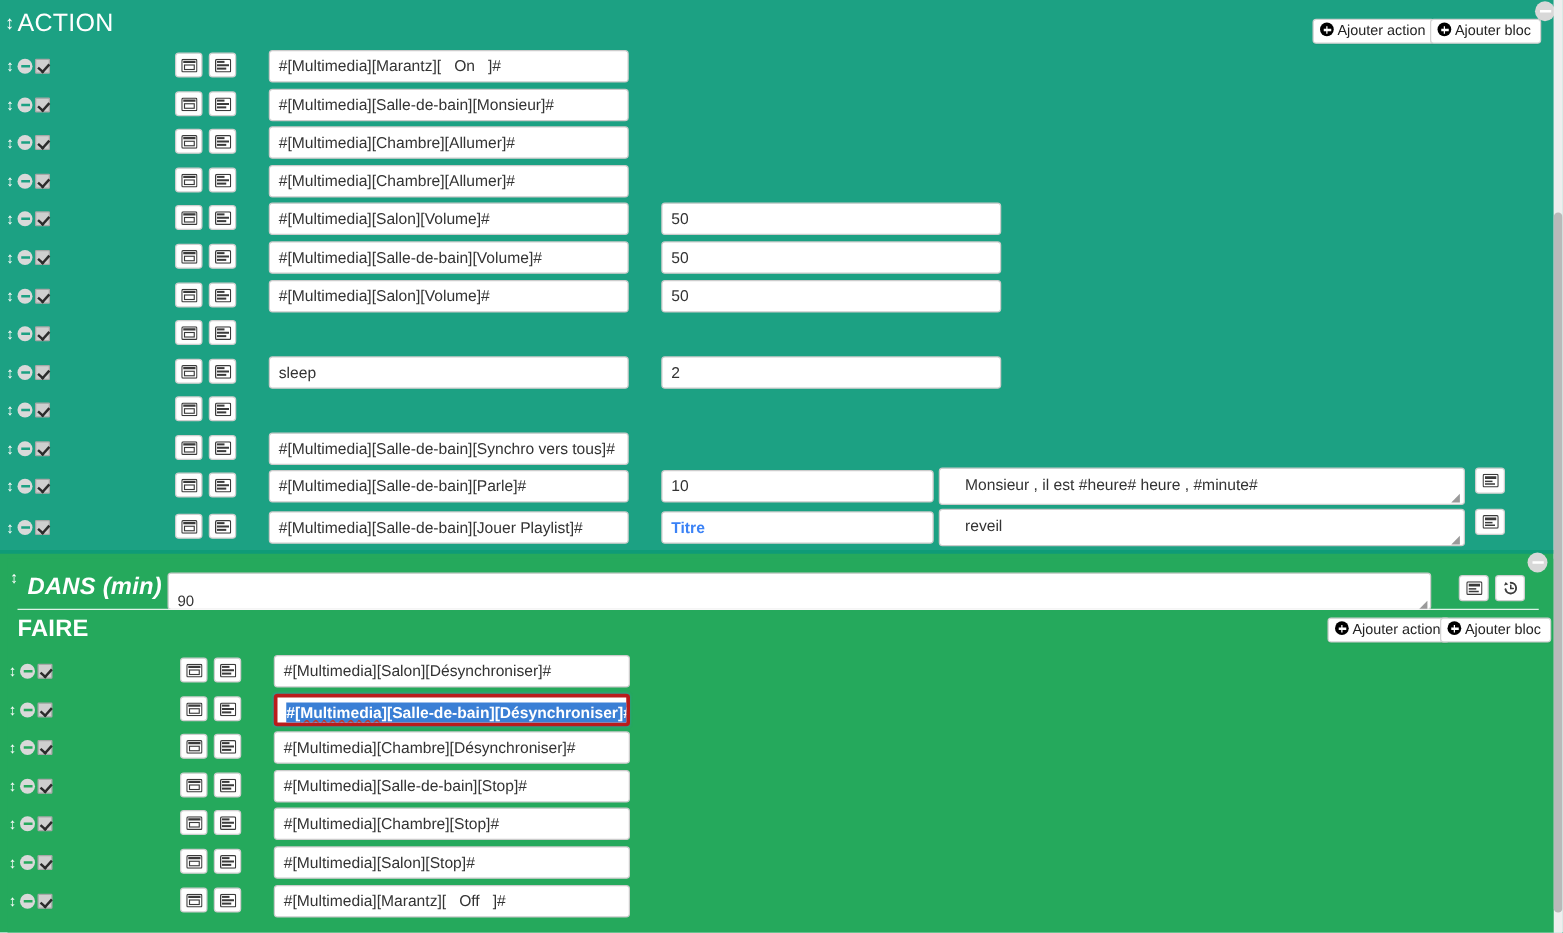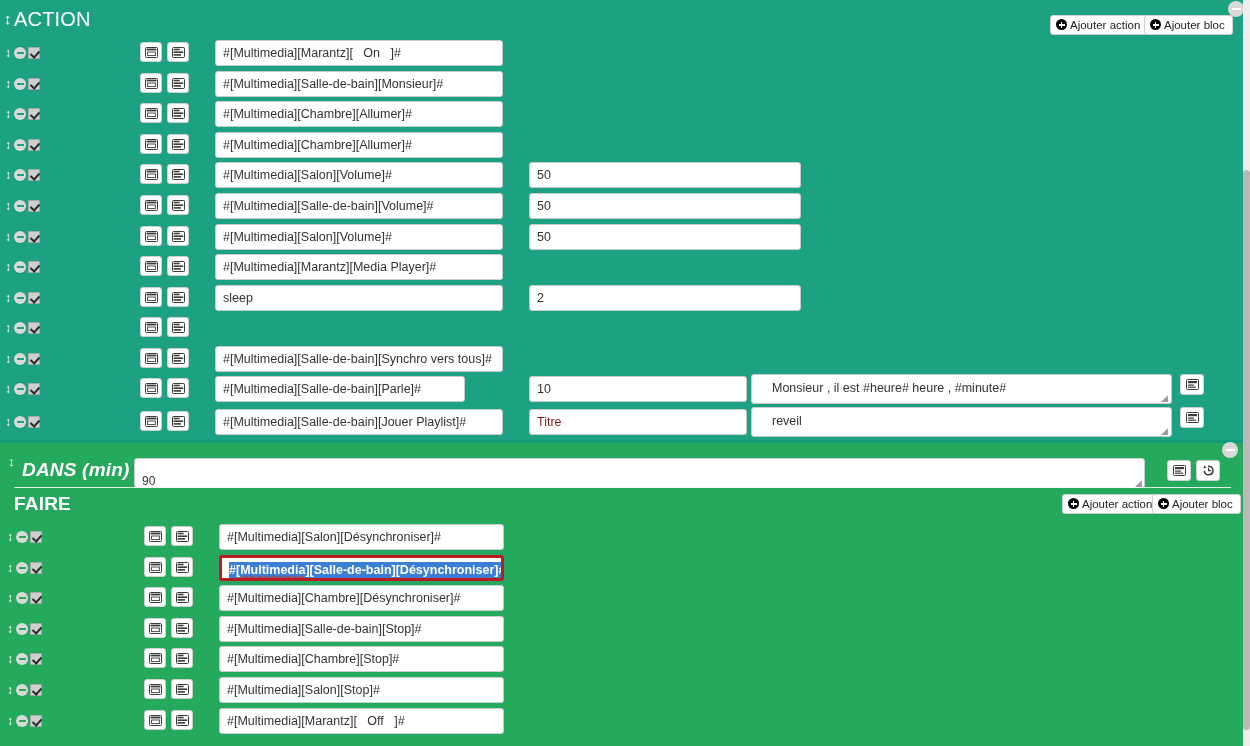--- a/index.html
+++ b/index.html
@@ -126,21 +126,21 @@
     border-radius: 3px;
     font-size: 12.5px;
     color: #333333;
     padding: 4px 7px;
     height: 26px;
     line-height: 17px;
     white-space: pre;
     overflow: hidden;
     font-family: "Liberation Sans", sans-serif;
   }
-  .f-val.ph { color: #7f1d1d; }
+  .f-val.ph { color: #3b82f6; font-weight: bold; }
 
   .f-msg {
     height: 30px; line-height: 16px; resize: none;
     padding: 5px 7px 5px 20px;
   }
   .f-msg .grip {
     position: absolute; right: 2px; bottom: 1px; width: 8px; height: 8px;
     color: #9a9a9a; font-size: 9px; line-height: 8px;
   }
 
@@ -399,21 +399,20 @@
             </div>
             <div class="ibtn">
               <svg width="13" height="11" viewBox="0 0 13 11" aria-hidden="true">
                 <rect x="0.5" y="0.5" width="12" height="10" rx="1" fill="#fff" stroke="#3a3a3a"></rect>
                 <rect x="1.6" y="1.7" width="6" height="1.6" fill="#3a3a3a"></rect>
                 <rect x="1.6" y="4.4" width="9.6" height="1.6" fill="#3a3a3a"></rect>
                 <rect x="1.6" y="7.1" width="7.4" height="1.6" fill="#3a3a3a"></rect>
               </svg>
             </div>
           </div>
-          <div class="f-cmd" style="left:215px;top:0px;width:288px">#[Multimedia][Marantz][Media Player]#</div>
         </div>
         <div class="row row-a" style="top: 285px; width: 1243px;">
           <div class="handles" style="left:4px;top:7px">
             <span class="ic-move">↕</span>
             <span class="ic-minus"></span>
             <span class="ic-check"></span>
           </div>
           <div class="iconbtns" style="left:140px;top:2px">
             <div class="ibtn">
               <svg width="13" height="11" viewBox="0 0 13 11" aria-hidden="true">
@@ -499,21 +498,21 @@
             </div>
             <div class="ibtn">
               <svg width="13" height="11" viewBox="0 0 13 11" aria-hidden="true">
                 <rect x="0.5" y="0.5" width="12" height="10" rx="1" fill="#fff" stroke="#3a3a3a"></rect>
                 <rect x="1.6" y="1.7" width="6" height="1.6" fill="#3a3a3a"></rect>
                 <rect x="1.6" y="4.4" width="9.6" height="1.6" fill="#3a3a3a"></rect>
                 <rect x="1.6" y="7.1" width="7.4" height="1.6" fill="#3a3a3a"></rect>
               </svg>
             </div>
           </div>
-          <div class="f-cmd" style="left:215px;top:0px;width:250px">#[Multimedia][Salle-de-bain][Parle]#</div>
+          <div class="f-cmd" style="left:215px;top:0px;width:288px">#[Multimedia][Salle-de-bain][Parle]#</div>
           <div class="f-val" style="left:529px;top:0px;width:218px">10</div>
           <div class="f-msg" style="left:751px;top:-2px;width:421px">Monsieur , il est #heure# heure , #minute#<span class="grip">◢</span></div>
           <div class="iconbtns" style="left:1180px;top:-2px">
             <div class="ibtn" style="width:24px;height:21px">
               <svg width="13" height="11" viewBox="0 0 13 11" aria-hidden="true">
                 <rect x="0.5" y="0.5" width="12" height="10" rx="1" fill="#fff" stroke="#3a3a3a"></rect>
                 <rect x="2" y="2" width="9" height="2.2" fill="#3a3a3a"></rect>
                 <rect x="2" y="5.5" width="6" height="1.2" fill="#3a3a3a"></rect>
                 <rect x="2" y="7.6" width="8" height="1.2" fill="#3a3a3a"></rect>
               </svg>

